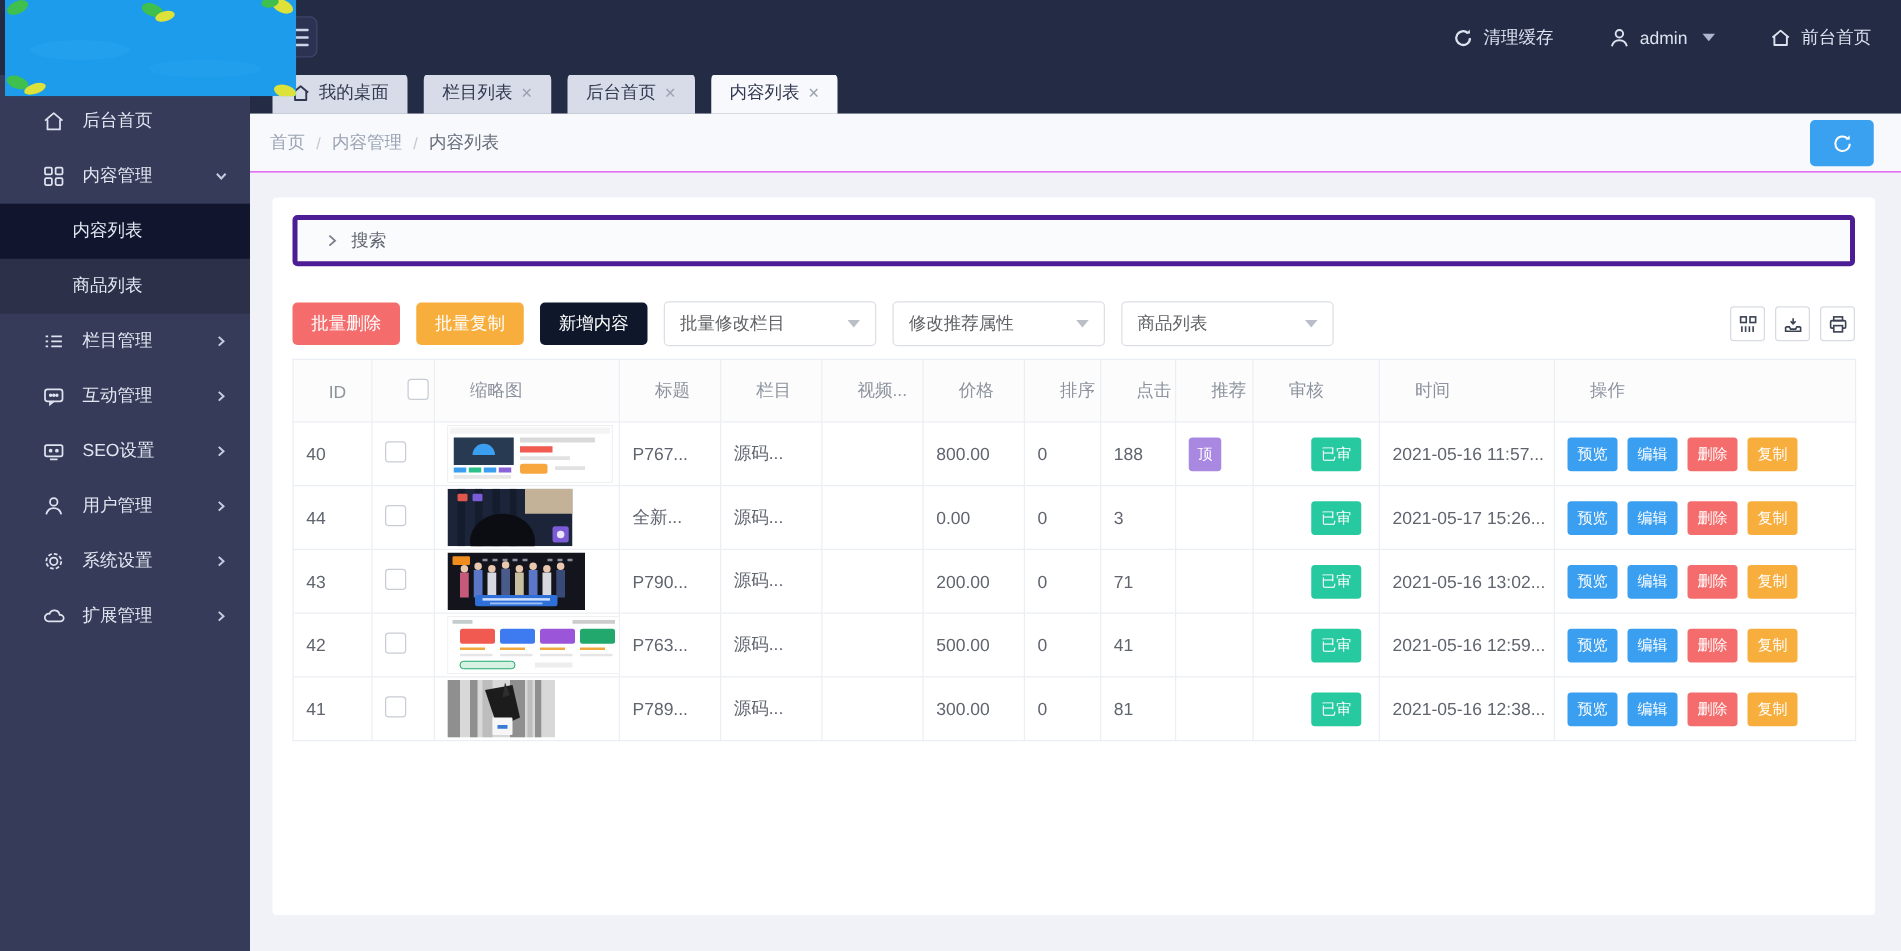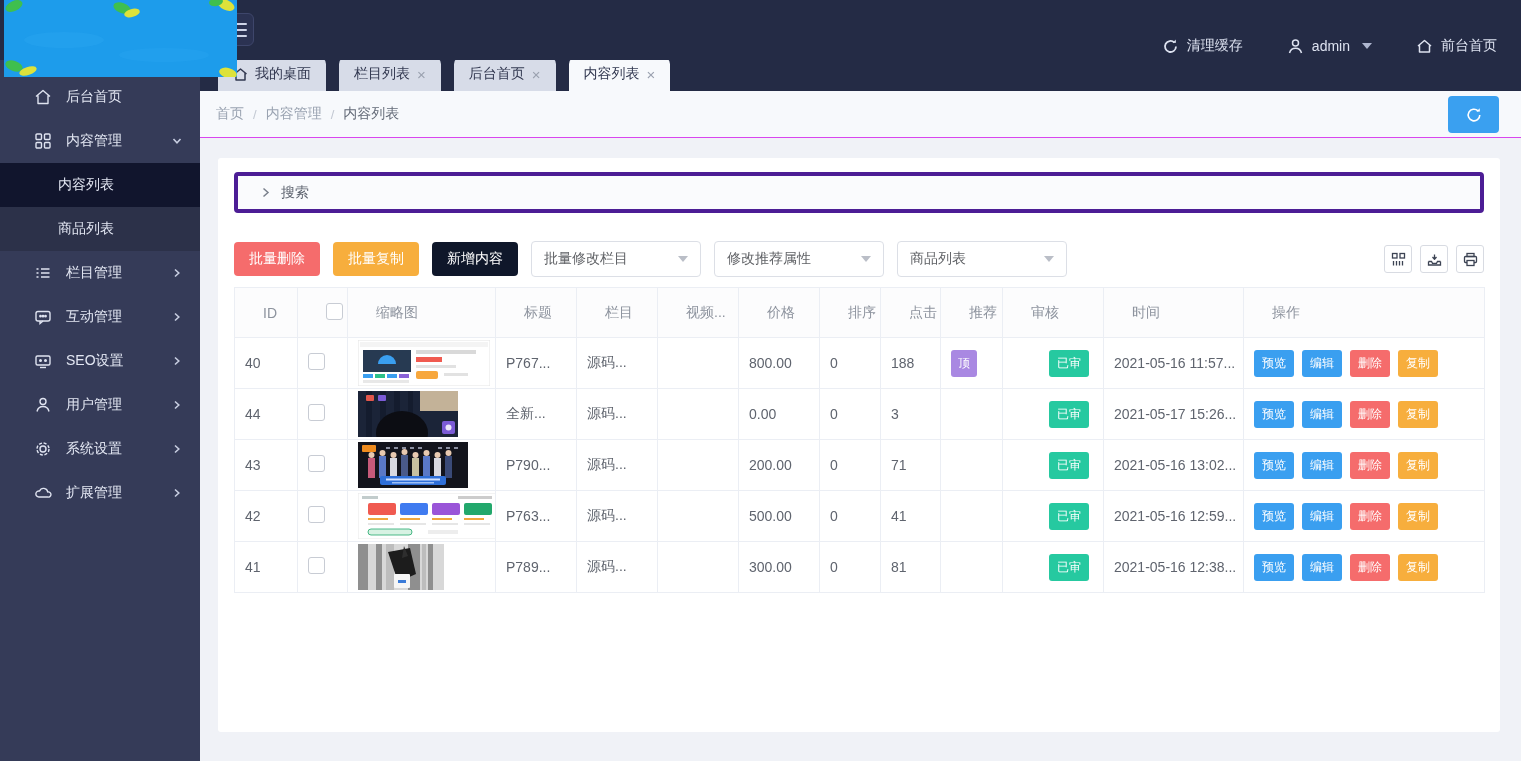--- a/index.html
+++ b/index.html
@@ -5,21 +5,21 @@
   * { margin:0; padding:0; box-sizing:border-box; }
   html,body { width:1521px; height:761px; }
   body { font-family:"Liberation Sans","DejaVu Sans",sans-serif; }
   .screen { position:relative; width:1521px; height:761px; overflow:hidden; background:#f0f2f7; }
 
   
   .topbar { position:absolute; left:0; top:0; width:1521px; height:60px; background:#242b45; z-index:20; }
   .hamburger { position:absolute; left:223px; top:13px; width:31px; height:33px; background:#2b3252; border:1px solid #3e466b; border-radius:6px; display:flex; flex-direction:column; justify-content:center; gap:4px; padding:0 6px; cursor:pointer; }
   .hamburger i { display:block; height:2px; background:#cfd5e8; border-radius:1px; }
   .logo { position:absolute; left:4px; top:0; width:233px; height:77px; z-index:25; }
-  .topbar-right { position:absolute; right:24px; top:0; height:60px; display:flex; align-items:center; gap:44px; color:#dde2f0; font-size:14px;margin-top:16px; }
+  .topbar-right { position:absolute; right:24px; top:0; height:60px; display:flex; align-items:center; gap:44px; color:#dde2f0; font-size:14px; }
   .topbar-item { display:flex; align-items:center; gap:8px; cursor:pointer; }
   .caret-down { width:0; height:0; border-left:5px solid transparent; border-right:5px solid transparent; border-top:6px solid #aeb6cf; margin-left:4px; }
 
   
   .sidebar { position:absolute; left:0; top:60px; width:200px; height:701px; background:#353b58; padding-top:15px; z-index:10; }
   .side-item { height:44px; display:flex; align-items:center; padding:0 18px 0 34px; color:#e3e7f3; font-size:14px; cursor:pointer; position:relative; }
   .side-item .lbl { margin-left:14px; flex:1; }
   .side-sub { background:#2c3149; }
   .side-sub .side-item { padding-left:58px; }
   .side-sub .side-item.active { background:#11152d; }

